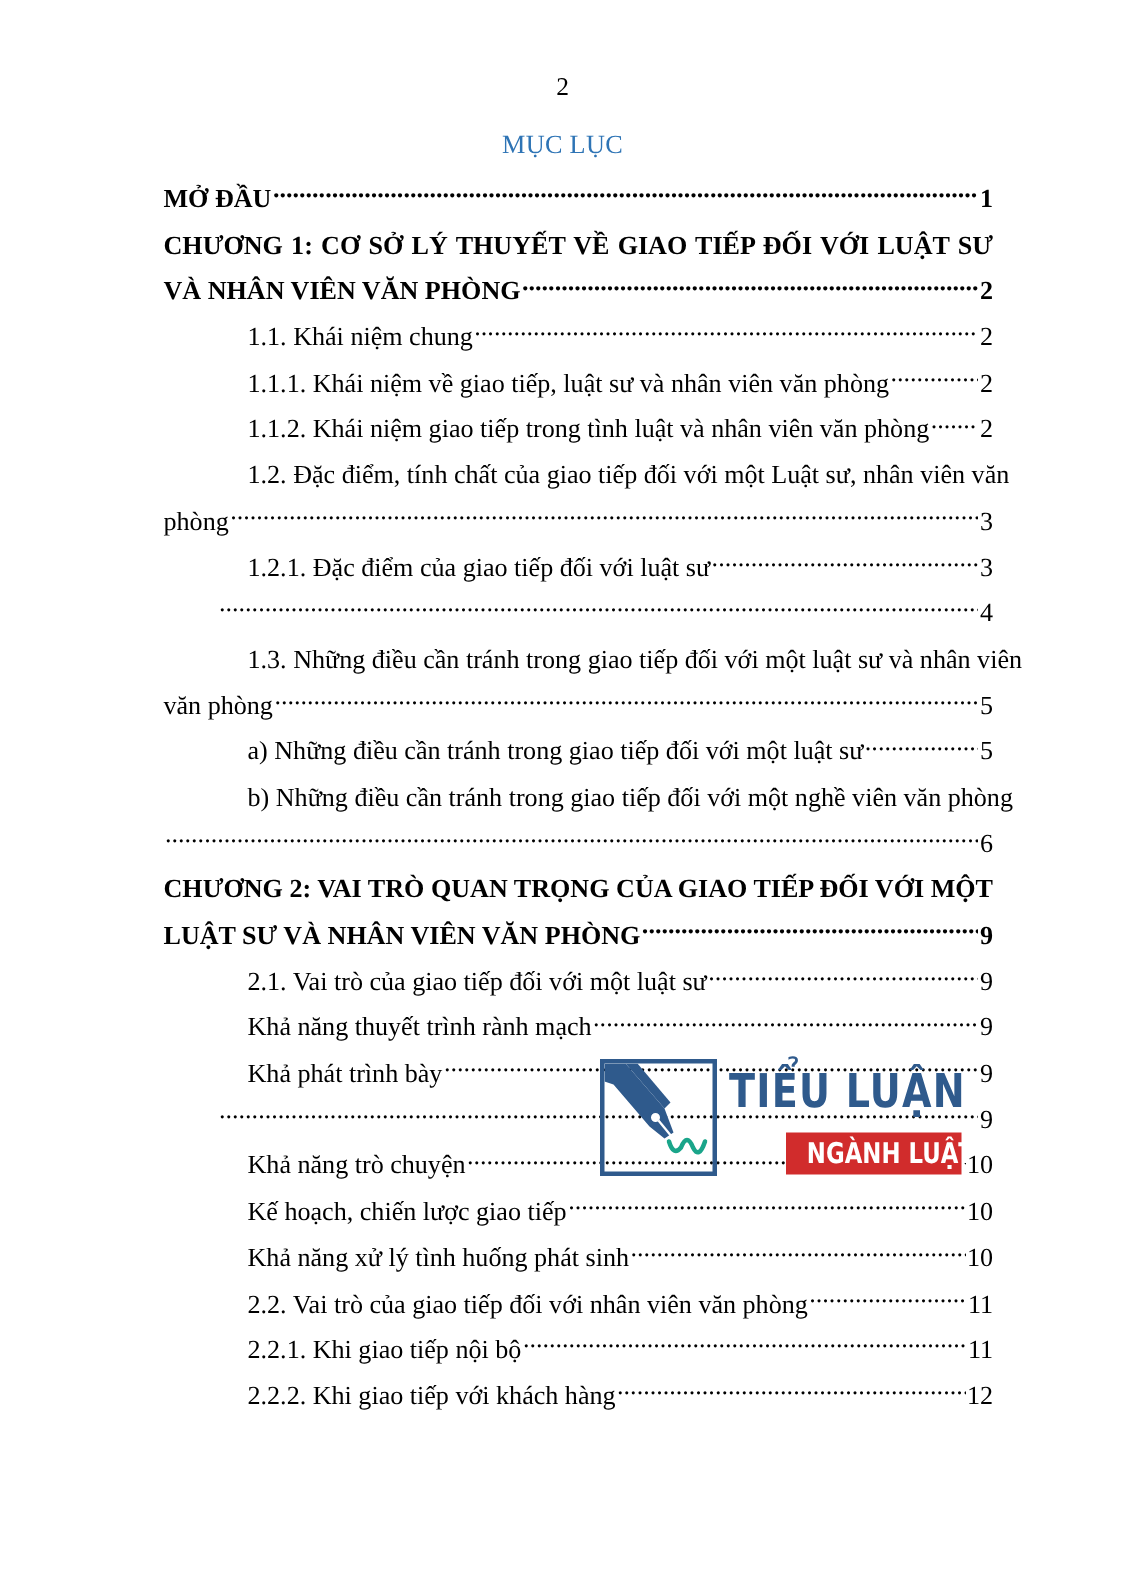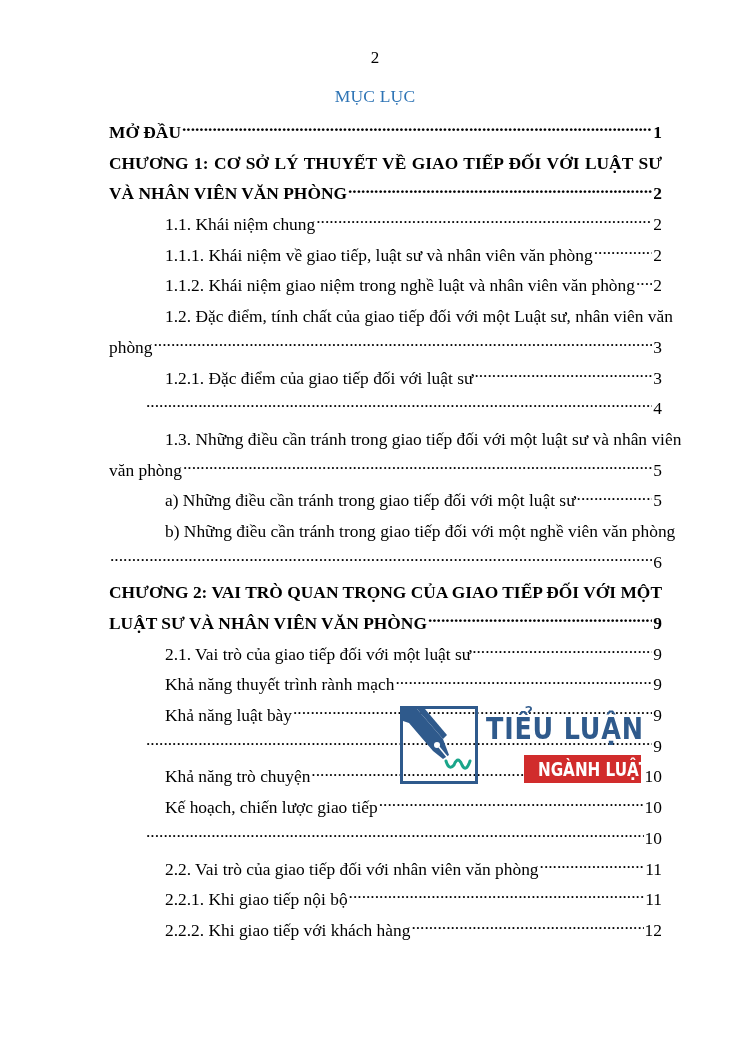--- a/index.html
+++ b/index.html
@@ -51,21 +51,21 @@
       <span class="p">2</span>
     </div>
 
   <div class="line indent">
       <span class="t">1.1.1. Khái niệm về giao tiếp, luật sư và nhân viên văn phòng</span>
       <span class="d"></span>
       <span class="p">2</span>
     </div>
 
   <div class="line indent">
-      <span class="t">1.1.2. Khái niệm giao niệm trong nghề luật và nhân viên văn phòng</span>
+      <span class="t">1.1.2. Khái niệm giao tiếp trong tình luật và nhân viên văn phòng</span>
       <span class="d"></span>
       <span class="p">2</span>
     </div>
 
   <div class="line indent justify">
       <span class="t">1.2. Đặc điểm, tính chất của giao tiếp đối với một Luật sư, nhân viên văn</span>
     </div>
 
   <div class="line">
       <span class="t">phòng</span>
@@ -126,21 +126,21 @@
       <span class="p">9</span>
     </div>
 
   <div class="line indent">
       <span class="t">Khả năng thuyết trình rành mạch</span>
       <span class="d"></span>
       <span class="p">9</span>
     </div>
 
   <div class="line indent">
-      <span class="t">Khả năng luật bày</span>
+      <span class="t">Khả phát trình bày</span>
       <span class="d"></span>
       <span class="p">9</span>
     </div>
 
   <div class="line indent">
       <span class="d"></span>
       <span class="p">9</span>
     </div>
 
   <div class="line indent">
@@ -149,20 +149,21 @@
       <span class="p">10</span>
     </div>
 
   <div class="line indent">
       <span class="t">Kế hoạch, chiến lược giao tiếp </span>
       <span class="d"></span>
       <span class="p">10</span>
     </div>
 
   <div class="line indent">
+      <span class="t">Khả năng xử lý tình huống phát sinh</span>
       <span class="d"></span>
       <span class="p">10</span>
     </div>
 
   <div class="line indent">
       <span class="t">2.2. Vai trò của giao tiếp đối với nhân viên văn phòng</span>
       <span class="d"></span>
       <span class="p">11</span>
     </div>
 

